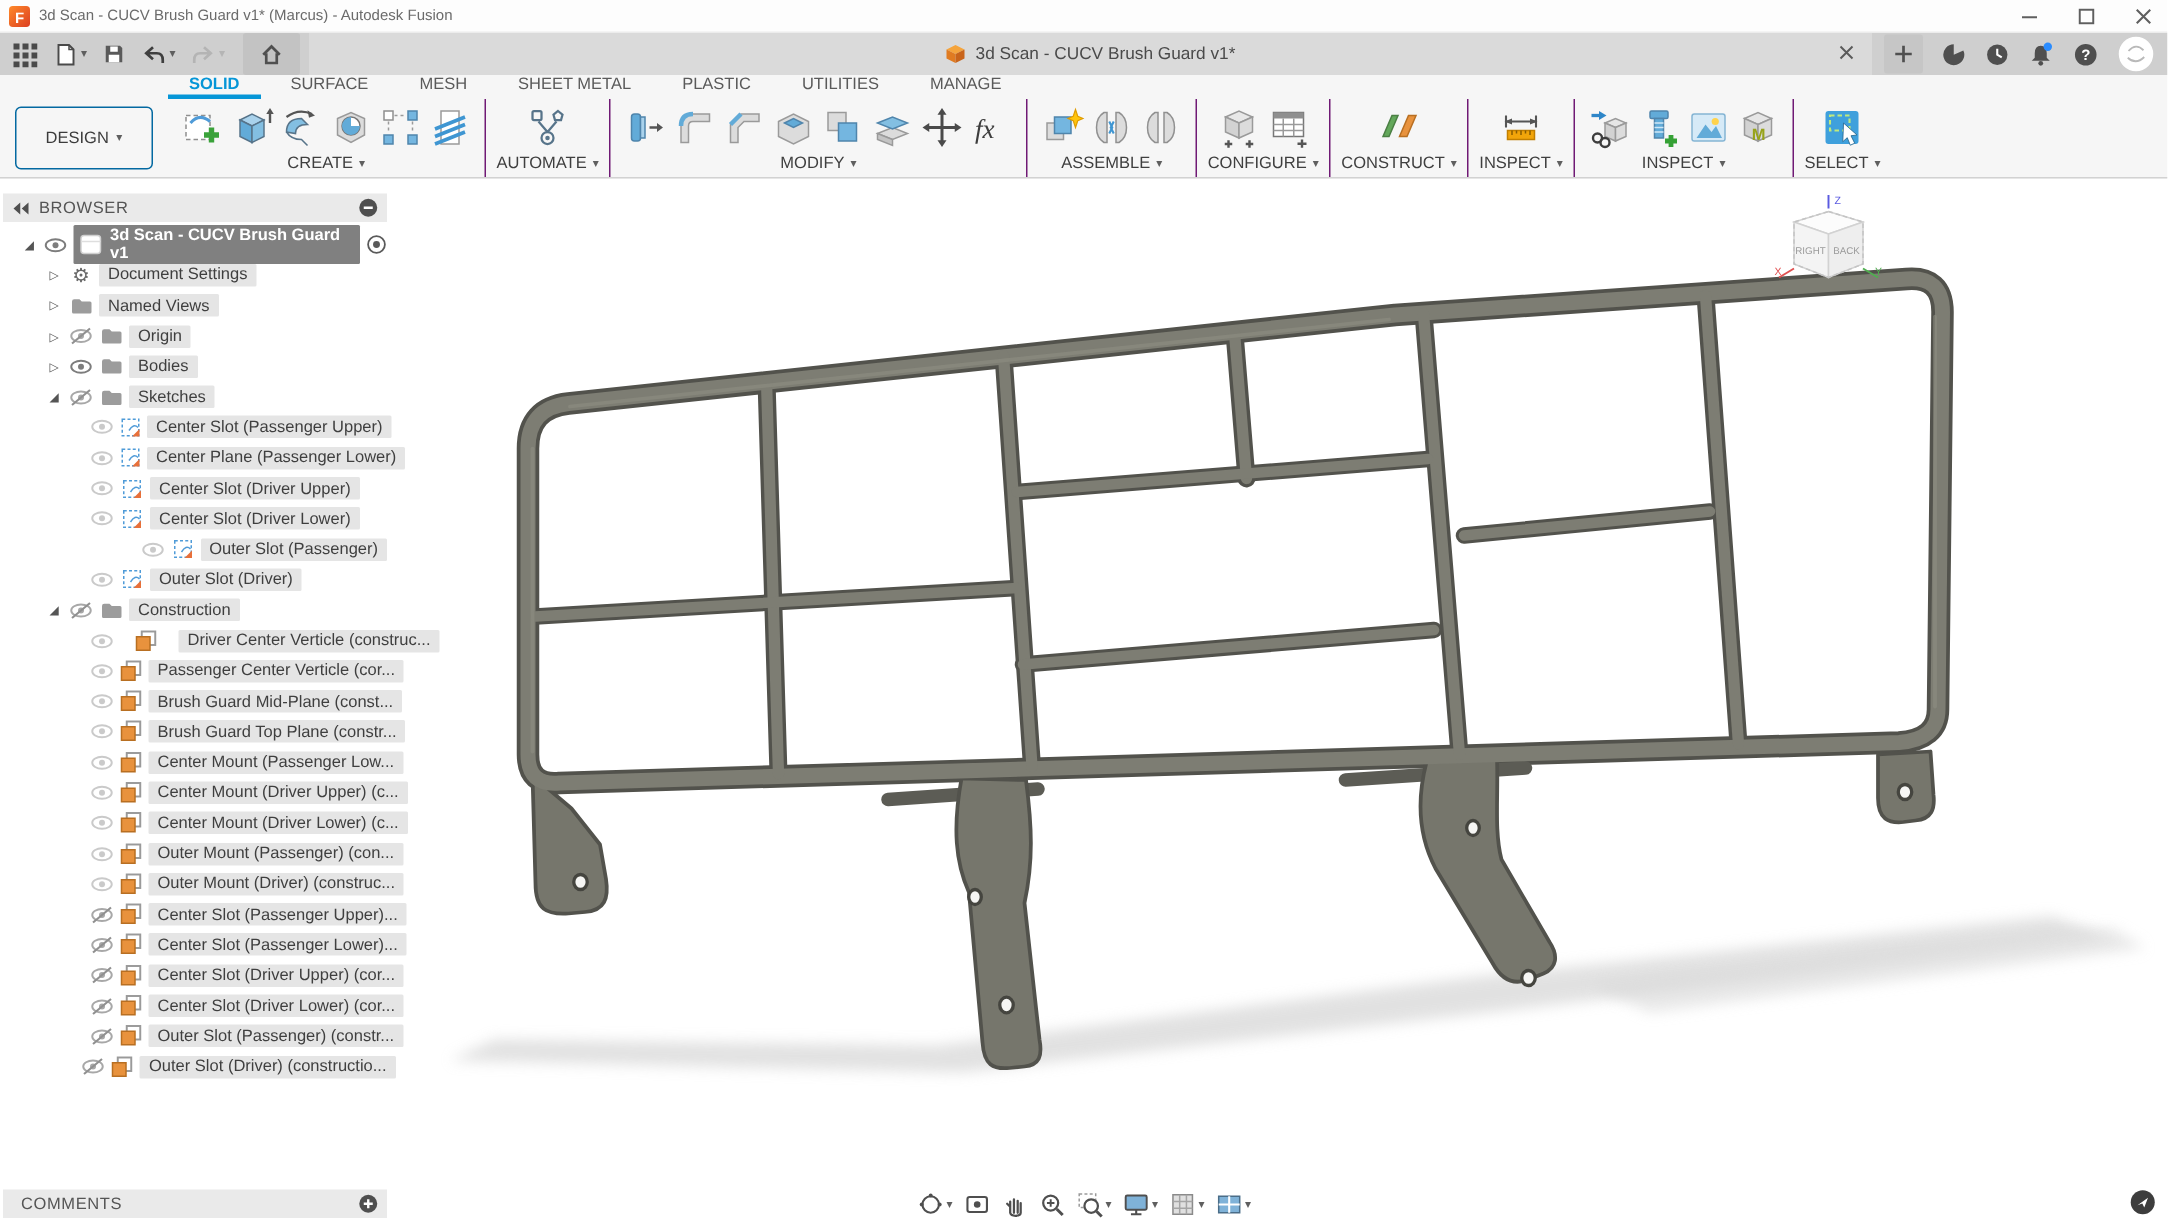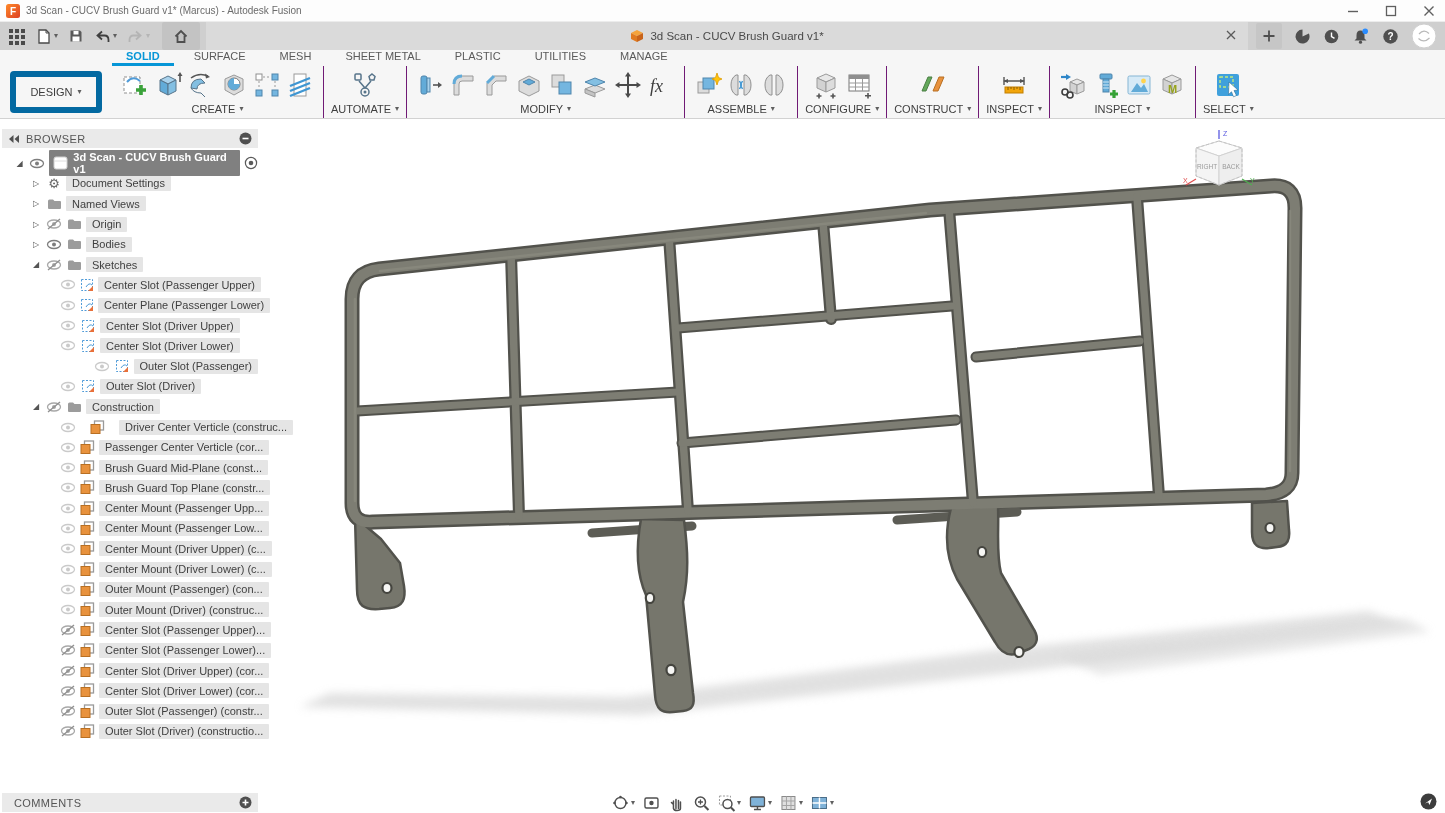--- a/index.html
+++ b/index.html
@@ -22,21 +22,21 @@
   #doc-tab { display:flex; align-items:center; gap:6px; font-size:11.5px; color:#4a4a4a; }
   #tab-close { position:absolute; right:10px; top:6px; }
   #tab-right { display:flex; align-items:center; gap:12px; padding:0 8px; }
   #new-tab-btn { background:#c6c6c6; border-radius:2px; width:26px; height:26px; display:flex; align-items:center; justify-content:center; }
   
   #ribbon { background:#f6f6f6; border-bottom:1px solid #d2d2d2; }
   #ribbon-tabs { height:16px; display:flex; padding-left:112px; gap:6px; }
   .rtab { font-size:11px; color:#5a5a5a; padding:0 14px; display:flex; align-items:flex-start; border-bottom:3px solid transparent; height:16px; cursor:default;}
   .rtab.active { color:#0696d7; border-bottom-color:#0696d7; font-weight:bold; }
   #ribbon-tools { height:52px; display:flex; align-items:center; padding-left:10px; }
-  #design-btn { width:92px; height:42px; border:6px solid #0369a1; border-radius:4px; background:#f6f6f6;
+  #design-btn { width:92px; height:42px; border:1px solid #0369a1; border-radius:4px; background:#f6f6f6;
     font-size:11px; color:#3c3c3c; display:flex; align-items:center; justify-content:center; gap:5px; margin-right:10px;}
   .rib-sec { display:flex; flex-direction:column; align-items:center; align-self:stretch; padding:1px 7px 0 7px; border-left:1px solid #701a75;}
   .rib-sec:first-of-type { border-left:none; }
   .rib-tools { display:flex; align-items:center; height:35px; gap:1px; }
   .tool { background:transparent; border:none; padding:0 1px; height:34px; display:flex; align-items:center; }
   .rib-label { font-size:11px; color:#3f3f3f; padding-top:1px; white-space:nowrap; display:flex; gap:4px; align-items:center;}
   
   #canvas { position:absolute; left:0; top:125px; width:1258px; height:695px; background:#ffffff; }
   #model { position:absolute; left:0; top:0; }
   
@@ -859,35 +859,20 @@
               <ellipse cx="8" cy="5.5" rx="6.5" ry="4" fill="#fff" stroke="#cacaca" stroke-width="1.3"></ellipse>
               <circle cx="8" cy="5.5" r="2" fill="#cacaca"></circle>
             </svg>
           </span>
           <span class="slot">
             <svg width="15" height="15">
               <rect x="4.5" y="1" width="9" height="9" fill="none" stroke="#9a9a9a" stroke-width="1.3"></rect>
               <rect x="1" y="4.5" width="9" height="9" fill="#e8923d" stroke="#b86f22"></rect>
             </svg>
           </span>
-          <span class="pill">Center Mount (Passenger Upp...</span>
-        </div>
-        <div class="trow" style="padding-left: 58px;">
-          <span class="slot">
-            <svg width="16" height="11">
-              <ellipse cx="8" cy="5.5" rx="6.5" ry="4" fill="#fff" stroke="#cacaca" stroke-width="1.3"></ellipse>
-              <circle cx="8" cy="5.5" r="2" fill="#cacaca"></circle>
-            </svg>
-          </span>
-          <span class="slot">
-            <svg width="15" height="15">
-              <rect x="4.5" y="1" width="9" height="9" fill="none" stroke="#9a9a9a" stroke-width="1.3"></rect>
-              <rect x="1" y="4.5" width="9" height="9" fill="#e8923d" stroke="#b86f22"></rect>
-            </svg>
-          </span>
           <span class="pill">Center Mount (Passenger Low...</span>
         </div>
         <div class="trow" style="padding-left: 58px;">
           <span class="slot">
             <svg width="16" height="11">
               <ellipse cx="8" cy="5.5" rx="6.5" ry="4" fill="#fff" stroke="#cacaca" stroke-width="1.3"></ellipse>
               <circle cx="8" cy="5.5" r="2" fill="#cacaca"></circle>
             </svg>
           </span>
           <span class="slot">
@@ -1016,21 +1001,21 @@
             </svg>
           </span>
           <span class="slot">
             <svg width="15" height="15">
               <rect x="4.5" y="1" width="9" height="9" fill="none" stroke="#9a9a9a" stroke-width="1.3"></rect>
               <rect x="1" y="4.5" width="9" height="9" fill="#e8923d" stroke="#b86f22"></rect>
             </svg>
           </span>
           <span class="pill">Outer Slot (Passenger) (constr...</span>
         </div>
-        <div class="trow" style="padding-left: 58px;">
+        <div class="trow" style="padding-left: 58px; justify-content: center;">
           <span class="slot">
             <svg width="16" height="12">
               <ellipse cx="8" cy="6" rx="6.5" ry="4" fill="#fff" stroke="#a8a8a8" stroke-width="1.3"></ellipse>
               <circle cx="8" cy="6" r="2" fill="#a8a8a8"></circle>
               <path d="M2 11 L14 1" stroke="#909090" stroke-width="1.4"></path>
             </svg>
           </span>
           <span class="slot">
             <svg width="15" height="15">
               <rect x="4.5" y="1" width="9" height="9" fill="none" stroke="#9a9a9a" stroke-width="1.3"></rect>

